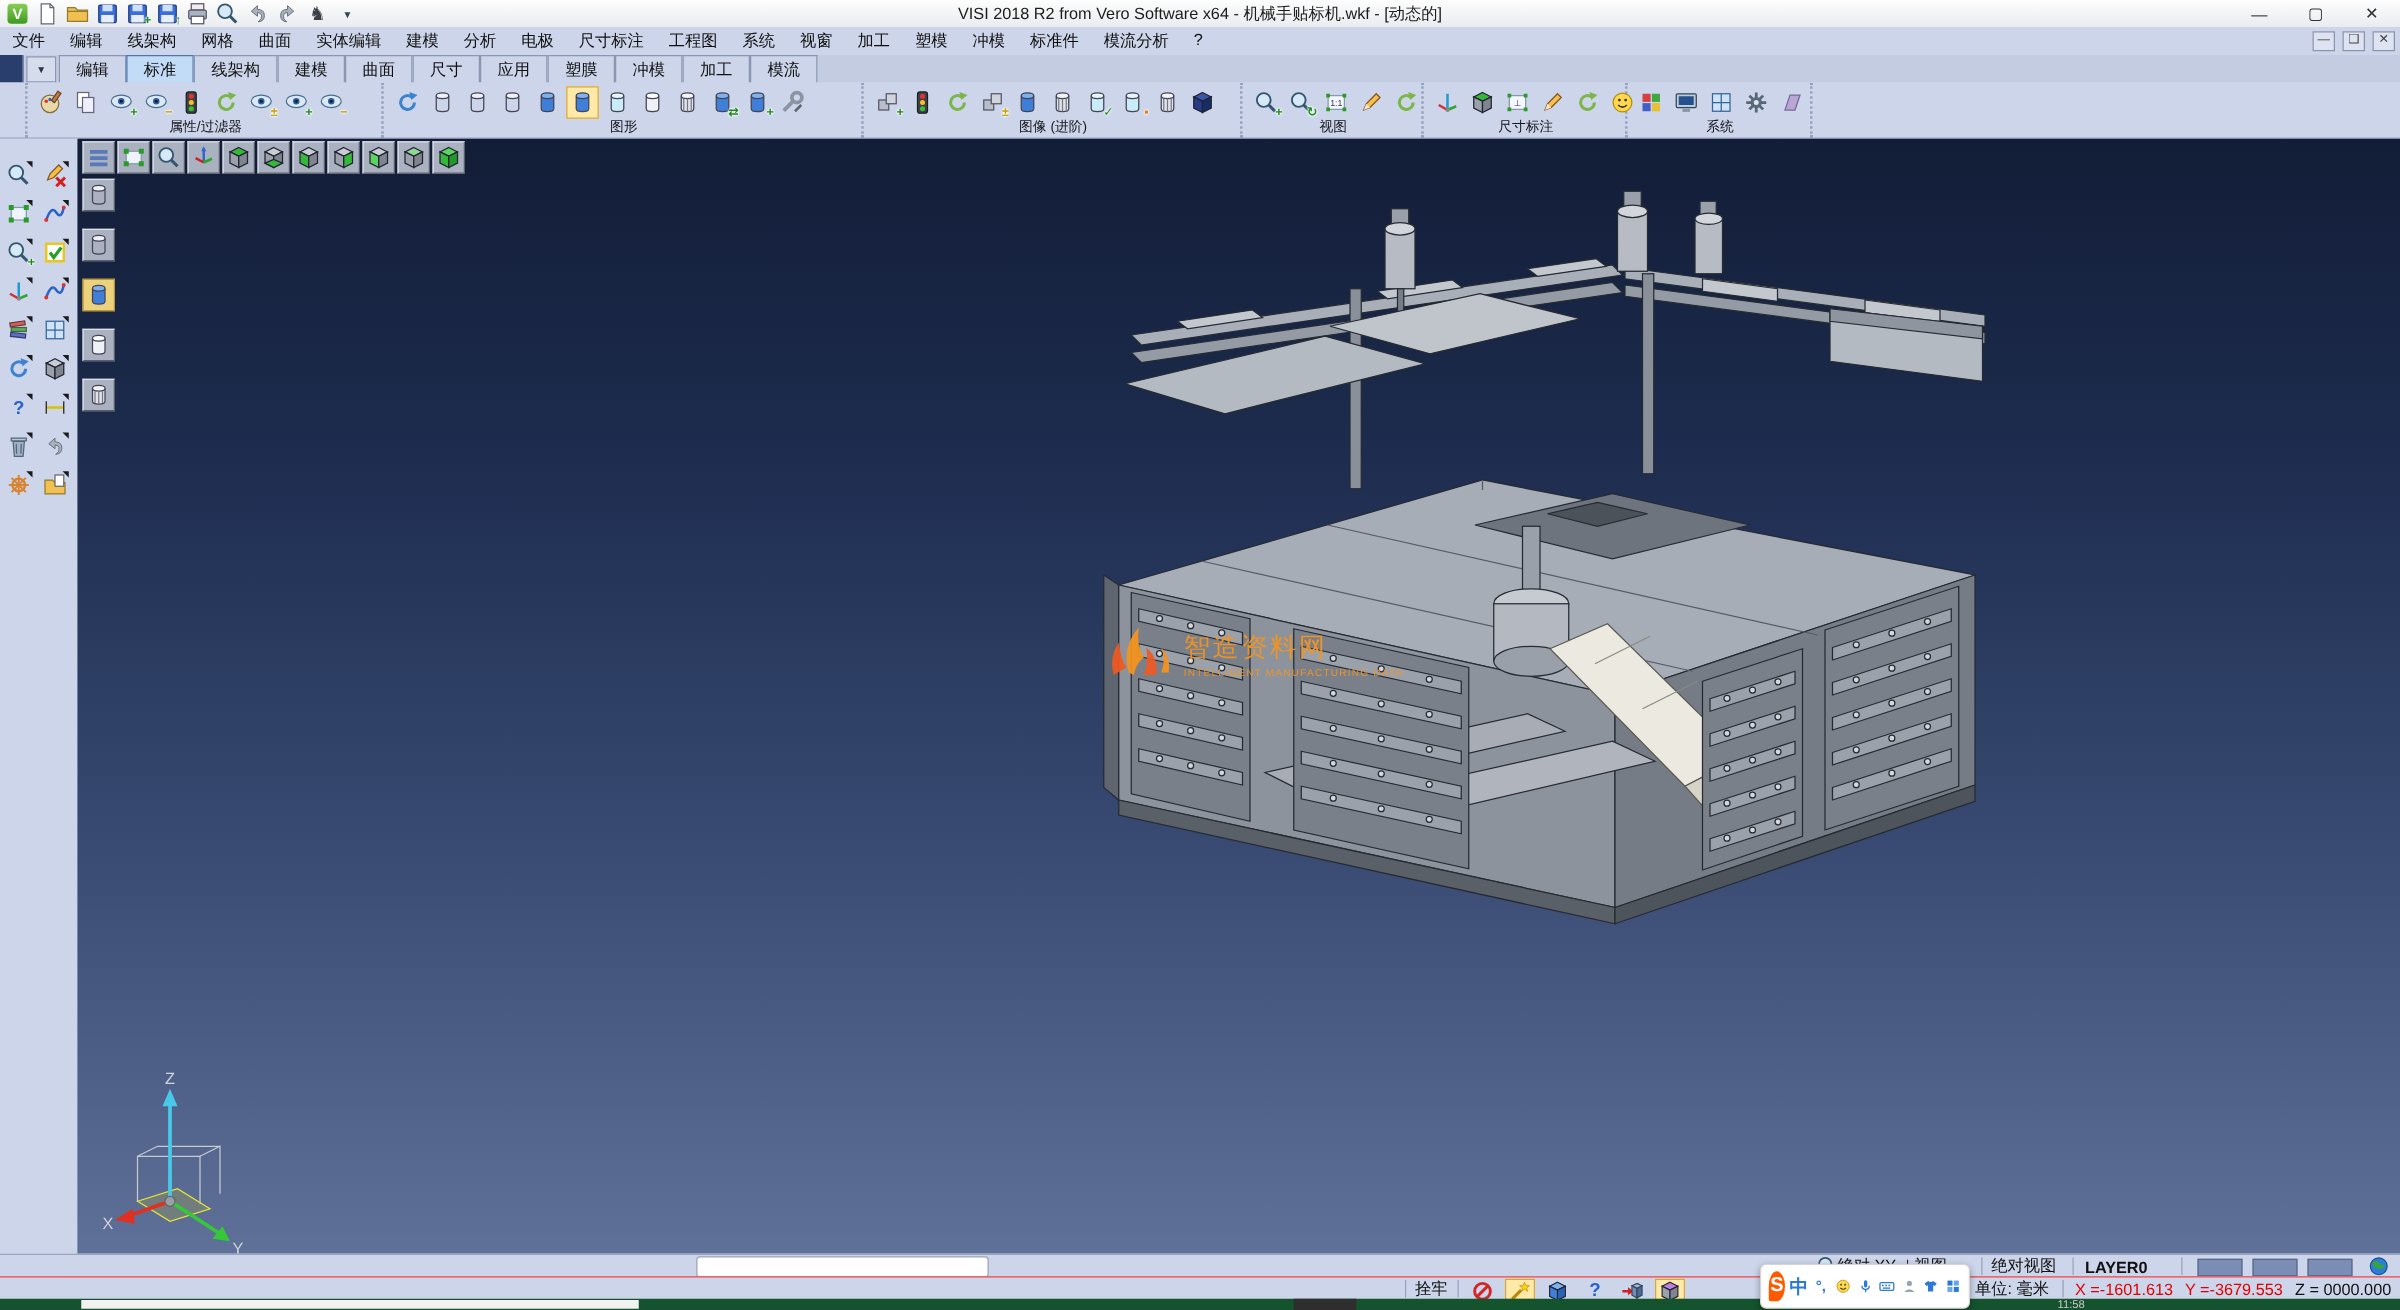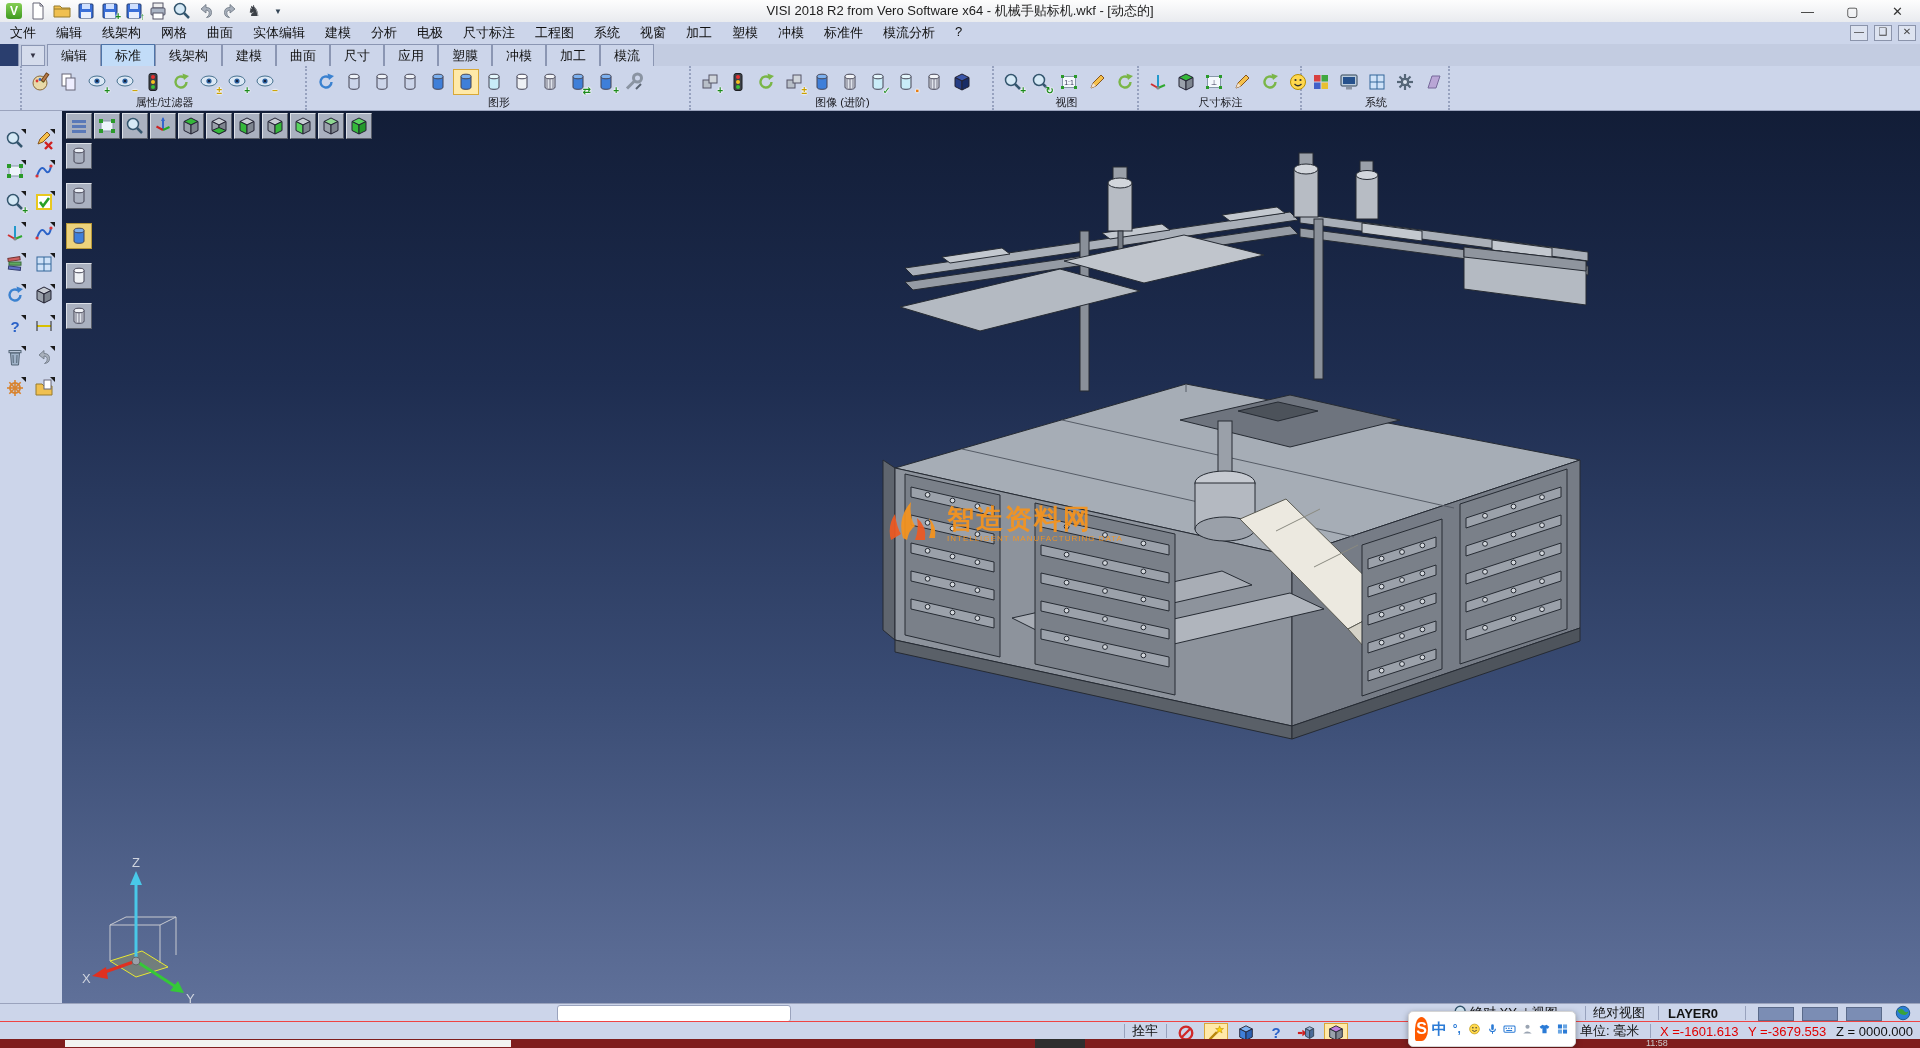--- a/index.html
+++ b/index.html
@@ -50,40 +50,40 @@
   
   .viewport{position:absolute;left:62px;top:111px;width:1858px;height:892px;
     background:linear-gradient(180deg,#121d37 0%,#1e2d50 30%,#3a4c74 65%,#5f7099 100%);overflow:hidden;}
   .vbar{position:absolute;display:flex;gap:2px;}
   .vbtn{width:26px;height:26px;background:#aab1c0;border:1px solid #5a5f6a;border-top-color:#dde1e8;
     border-left-color:#dde1e8;display:flex;align-items:center;justify-content:center;position:relative;box-sizing:border-box;flex:none;}
   .vbtn.sel{background:#ecd27c;border-color:#b89838;}
   #vph{left:4px;top:2px;flex-direction:row;}
   #vpv{left:4px;top:32px;flex-direction:column;gap:14px;}
   .watermark{position:absolute;left:823px;top:389px;display:flex;align-items:center;gap:10px;opacity:.92;pointer-events:none;}
-  .wm-title{color:#f7941d;font-size:27px;font-weight:bold;letter-spacing:2px;line-height:30px;}
+  .wm-title{color:#f7941d;font-size:21px;font-weight:normal;letter-spacing:2px;line-height:30px;}
   .wm-sub{color:#f7941d;font-size:8px;letter-spacing:1px;}
   
   .sbar1{position:absolute;left:0;top:1003px;width:1920px;height:18px;background:#ccd5ea;border-top:1px solid #9aa3bd;}
   .sbar2{position:absolute;left:0;top:1021px;width:1920px;height:18px;background:#ccd5ea;border-top:1px solid #ef4444;}
   .sbar1 *,.sbar2 *{position:absolute;top:0;height:18px;display:flex;align-items:center;font-size:13px;}
   .vsep{width:1px;background:#98a2bd;height:14px !important;top:2px;}
   .promptbox{left:557px;width:232px;height:15px;top:1px;background:#fff;border:1px solid #9aa3bd;border-radius:3px;}
   .swatch{width:34px;height:12px !important;top:3px;background:#7b8db4;border:1px solid #5a6a8a;}
   .coordX,.coordY{color:#e00000;text-align:center;}
   .coordZ{color:#111;}
   .stools{display:flex;gap:6px;position:absolute;}
   .stools .tbtn{position:relative;width:24px;height:17px;}
   
   .ime{position:absolute;left:1408px;top:1011px;width:156px;height:34px;background:#fff;border:1px solid #d5d5d5;
     border-radius:5px;box-shadow:0 2px 6px rgba(0,0,0,.35);display:flex;align-items:center;justify-content:space-between;
     padding:0 5px;z-index:50;}
   .ime .tbtn{width:15px;height:22px;}
   
-  .taskbar{position:absolute;left:0;top:1039px;width:1920px;height:9px;background:#7f1d1d;}
+  .taskbar{position:absolute;left:0;top:1039px;width:1920px;height:9px;background:#14532d;}
   .tk-seg{position:absolute;left:65px;top:1px;width:446px;height:7px;background:#f2f2f0;}
   .tk-block{position:absolute;left:1035px;top:0;width:50px;height:9px;background:#2e2e2e;}
   .tk-clock{position:absolute;left:1646px;top:0;color:#c9c9c9;font-size:9px;line-height:9px;}
   svg{display:block;}
 </style>
 </head>
 <body>
 
 <div id="app">
 

